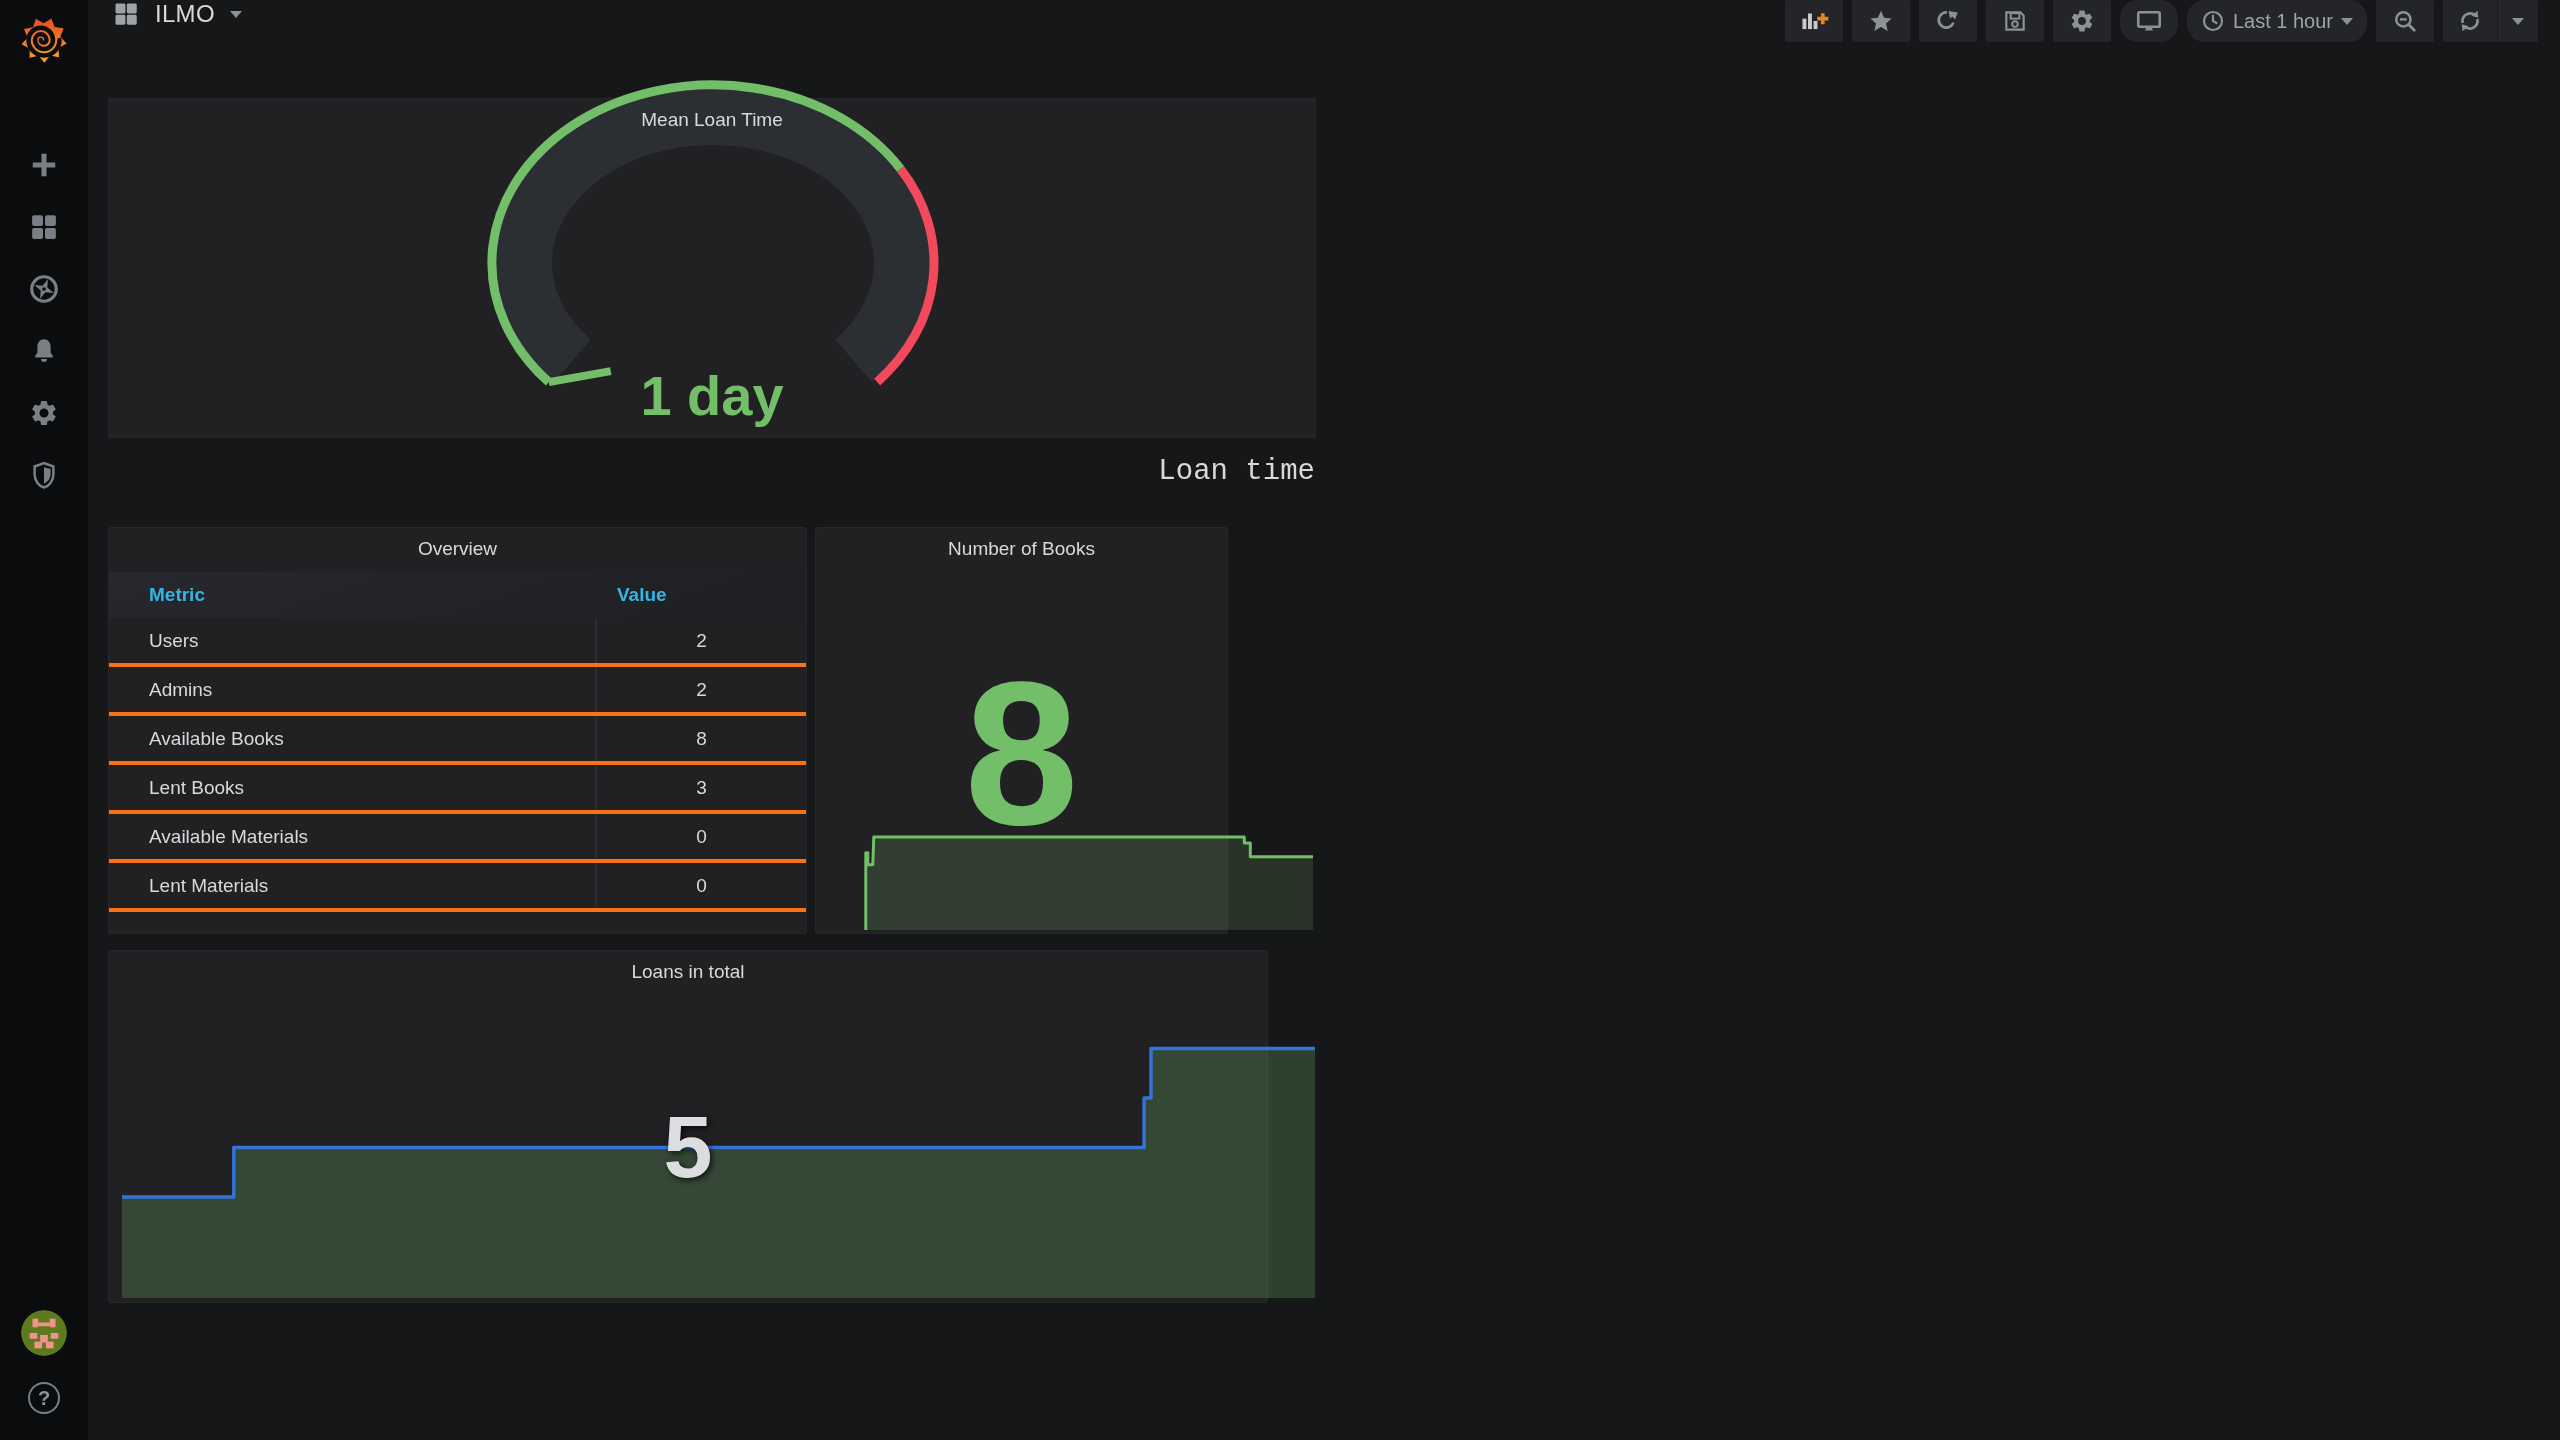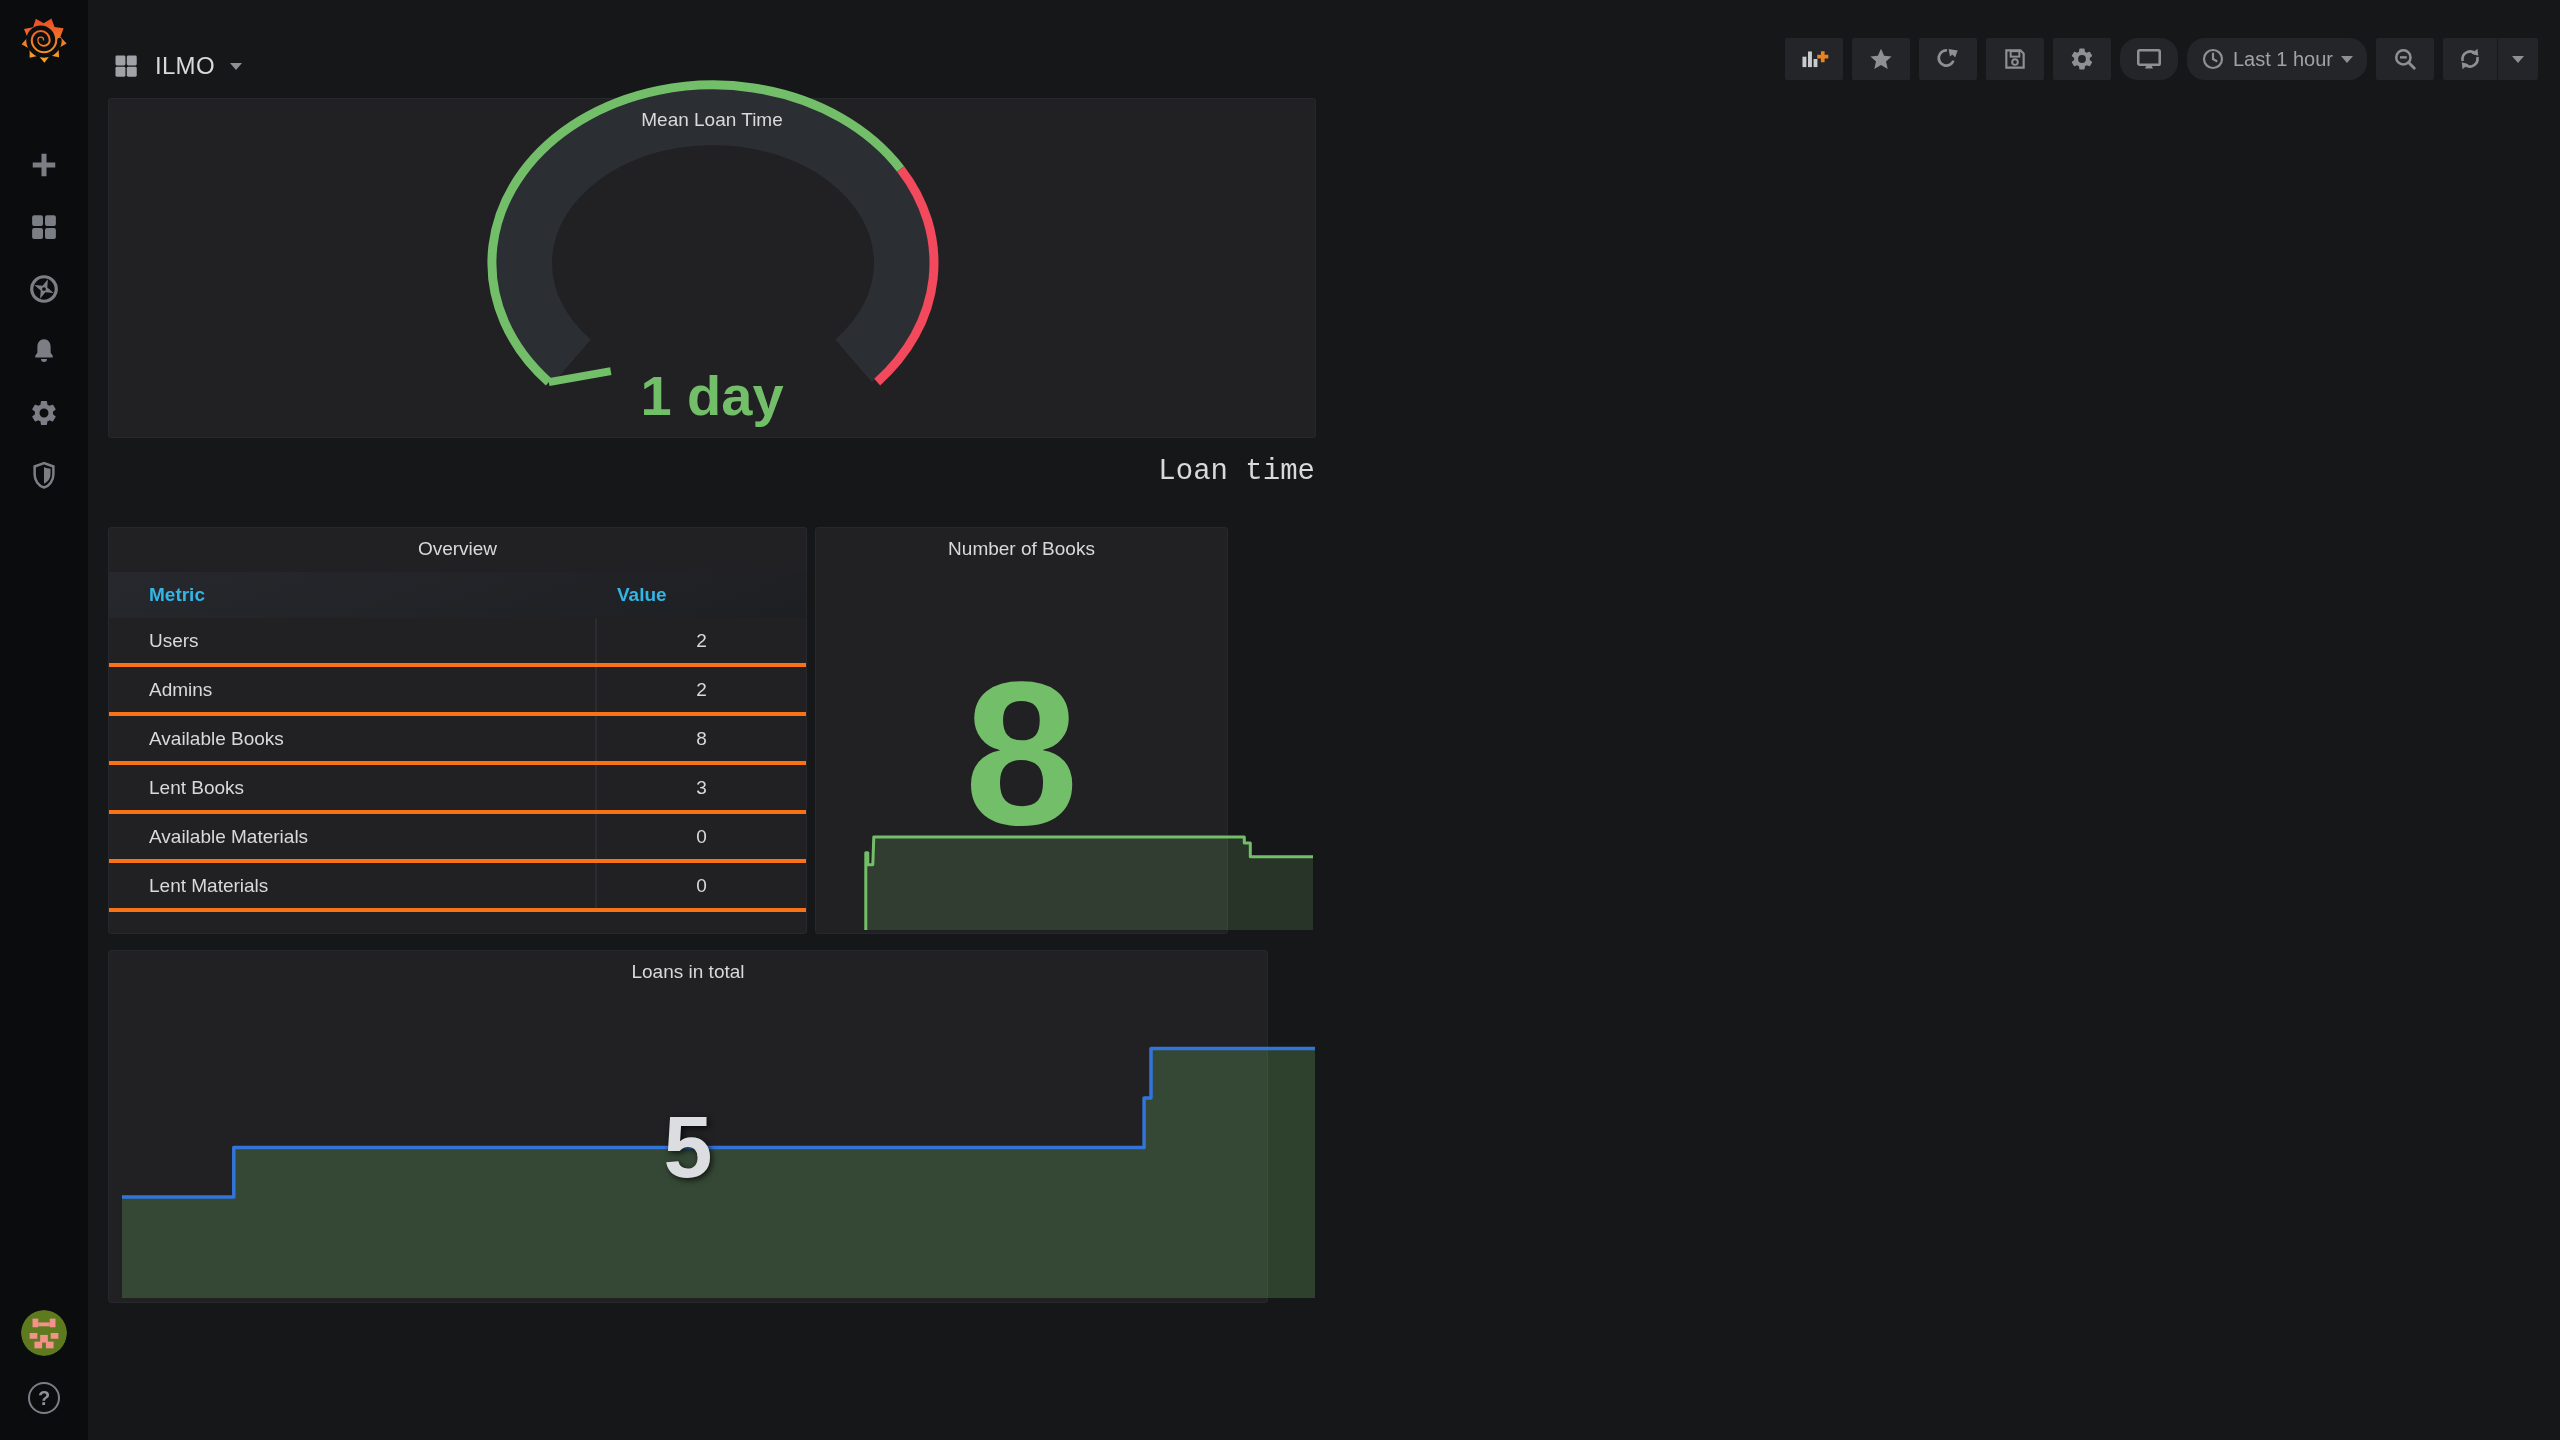--- a/index.html
+++ b/index.html
@@ -9,21 +9,21 @@
   .sidebar{position:absolute;left:0;top:0;width:88px;height:1440px;background:#0b0c0e;z-index:30;}
   .logo-wrap{width:88px;height:80px;display:flex;align-items:center;justify-content:center;cursor:pointer;}
   .side-nav{position:absolute;top:134px;left:0;width:88px;display:flex;flex-direction:column;}
   .side-icon{width:88px;height:62px;display:flex;align-items:center;justify-content:center;cursor:pointer;color:#7b7f85;}
   .side-icon svg{display:block;}
   .side-bottom{position:absolute;bottom:26px;left:0;width:88px;display:flex;flex-direction:column;align-items:center;gap:26px;}
   .avatar{width:46px;height:46px;border-radius:50%;overflow:hidden;cursor:pointer;}
   .help-circle{width:32px;height:32px;border-radius:50%;border:2.5px solid #7b7f85;color:#8e9297;
     display:flex;align-items:center;justify-content:center;font-size:20px;font-weight:bold;cursor:pointer;}
   
-  .navbar{position:absolute;left:88px;top:0;right:0;height:80px;display:flex;align-items:flex-end;background:#161719;z-index:20;}
+  .navbar{position:absolute;left:88px;top:0;right:0;height:80px;display:flex;align-items:flex-start;background:#161719;z-index:20;}
   .nav-left{display:flex;align-items:center;padding-left:24px;gap:15px;cursor:pointer;}
   .dash-title{color:#d8d9da;font-size:24px;font-weight:500;letter-spacing:.3px;}
   .caret{width:0;height:0;border-left:7px solid transparent;border-right:7px solid transparent;border-top:8px solid #8d9095;}
   .caret.small{border-left-width:6px;border-right-width:6px;border-top-width:7px;}
   .nav-right{margin-left:auto;display:flex;align-items:center;gap:9px;padding-right:22px;}
   .nav-btn{height:42px;min-width:58px;padding:0 14px;background:#242529;border-radius:2px;display:flex;
     align-items:center;justify-content:center;cursor:pointer;color:#8d9095;gap:8px;}
   .nav-btn.sp{border-radius:18px;}
   .nav-btn .lbl{color:#9fa2a7;font-size:20px;font-weight:500;white-space:nowrap;}
   .btn-group{display:flex;align-items:stretch;background:#242529;border-radius:2px;}

